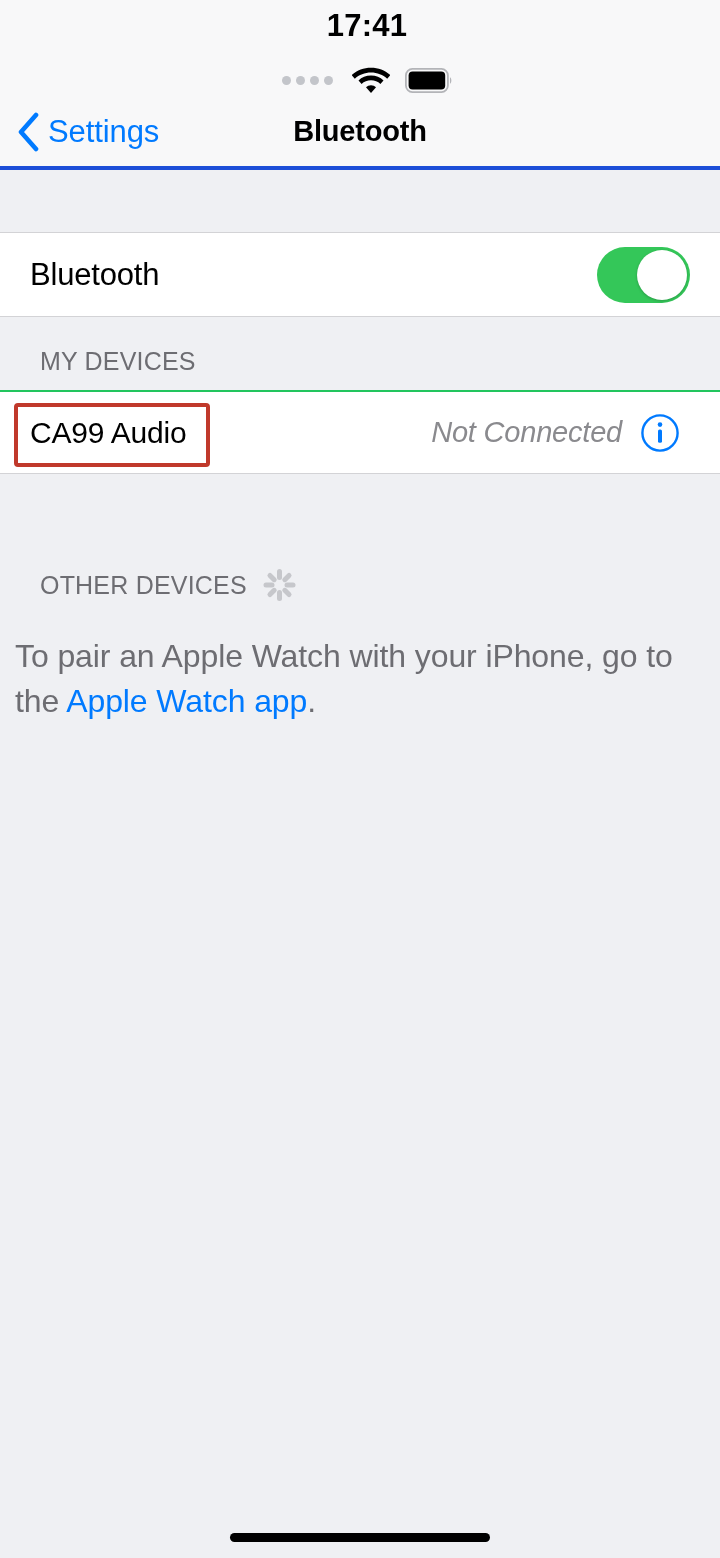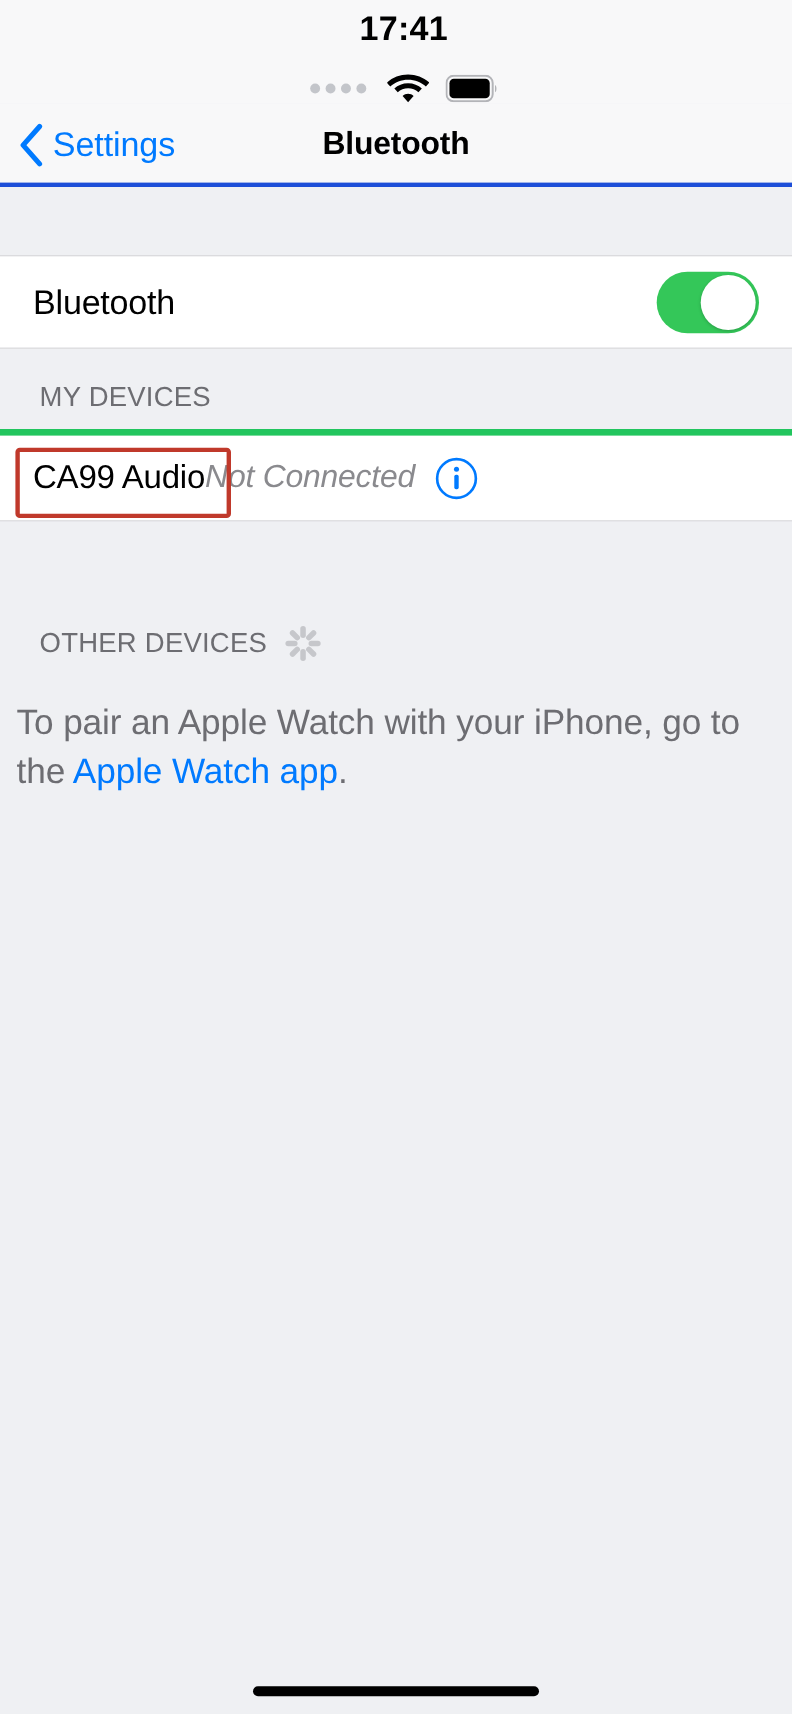--- a/index.html
+++ b/index.html
@@ -162,39 +162,40 @@
     font-size: 25px;
     color: #6d6d72;
     padding: 23px 30px 0 30px;
     letter-spacing: -0.1px;
     line-height: 1.25;
   }
 
   .section-header {
     font-size: 25px;
     color: #6d6d72;
-    padding: 30px 30px 14px 36px;
+    padding: 30px 30px 14px 20px;
     letter-spacing: 0.2px;
     display: flex;
     align-items: center;
     gap: 16px;
+    margin-left: 20px;
   }
 
   
   .device-row {
     position: relative;
     height: 84px;
     background: #fff;
-    border-top: 6px solid #22c55e;
+    border-top: 2px solid #22c55e;
     border-bottom: 1px solid #d3d3d6;
     box-sizing: border-box;
     display: flex;
     align-items: center;
-    justify-content: flex-start;
-    padding: 0 12px 0 30px;
+    justify-content: space-between;
+    padding: 0 40px 0 30px;
     cursor: pointer;
   }
   .device-name {
     font-size: 30px;
     color: #000;
     letter-spacing: -0.2px;
   }
   .device-right {
     display: flex;
     align-items: center;

